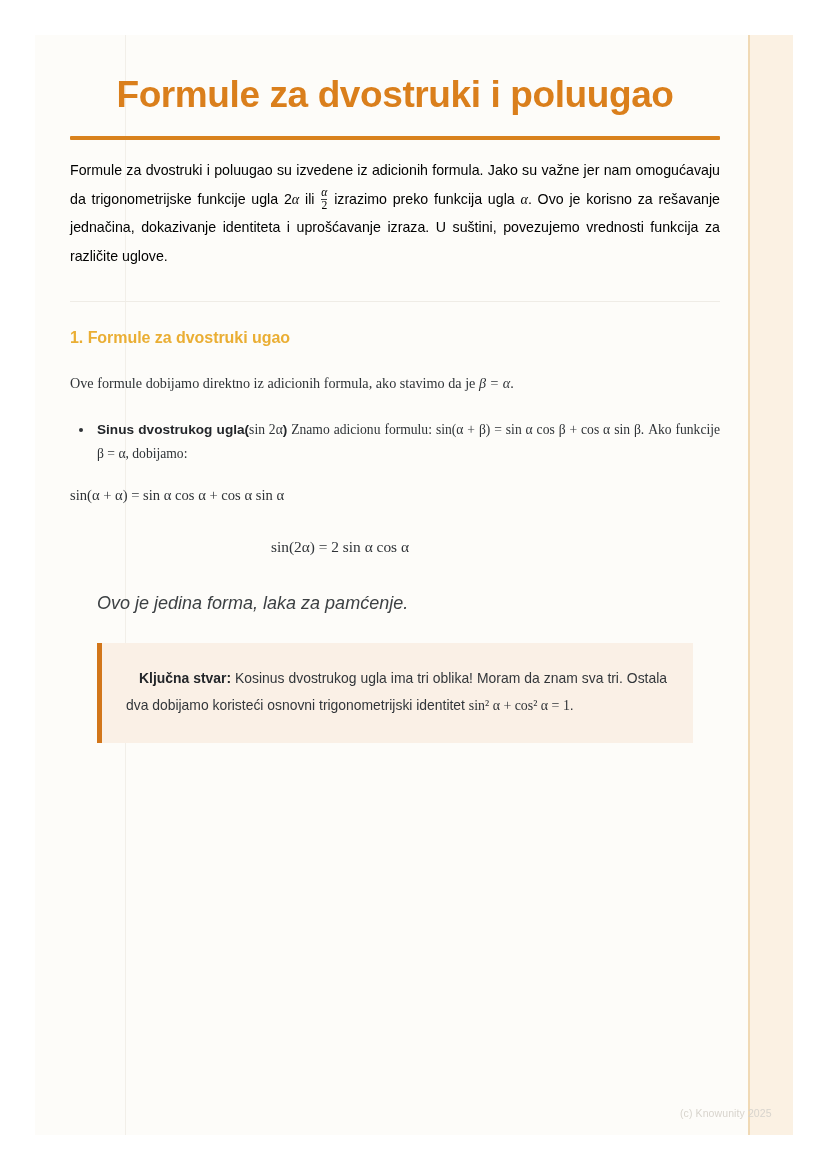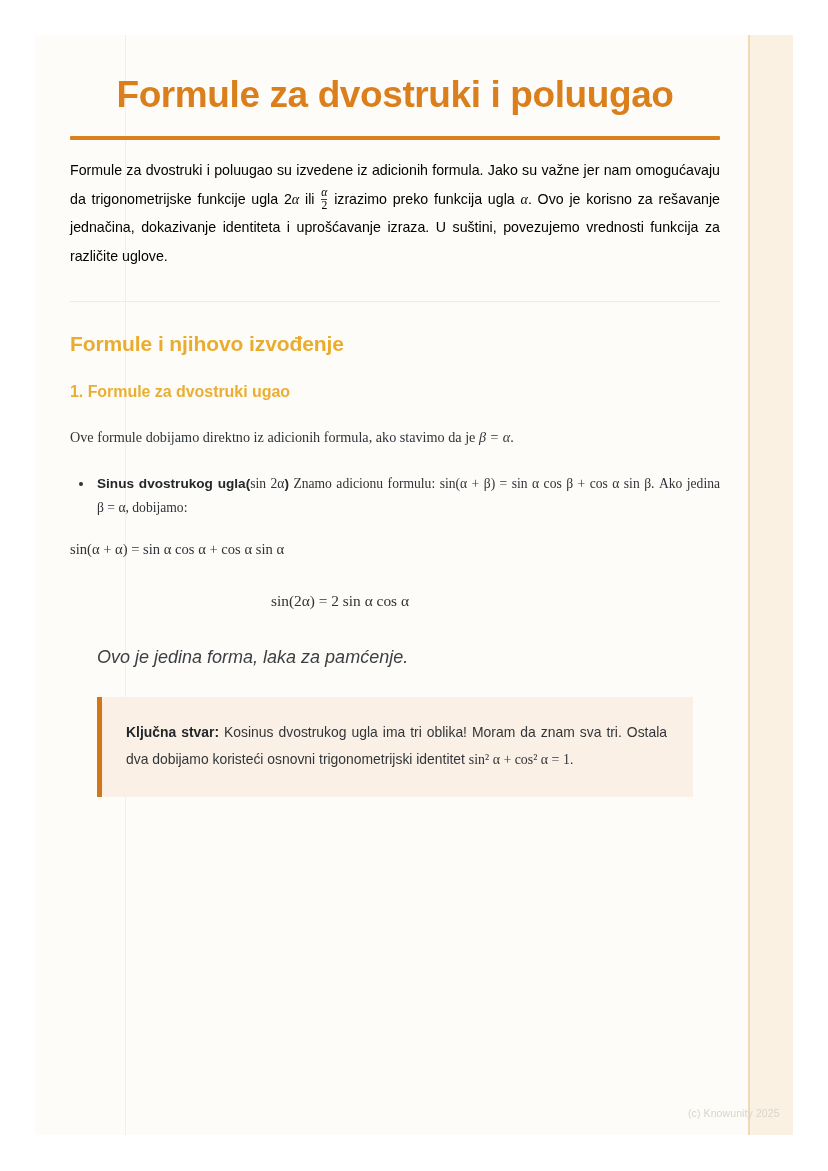--- a/index.html
+++ b/index.html
@@ -223,32 +223,31 @@
     box-sizing: border-box;
     padding: 22px 26px 24px 24px;
   }
   .callout p {
     margin: 0;
     font-size: 13.9px;
     line-height: 1.95;
     color: #32363a;
     text-align: justify;
   }
-  .callout .lead { font-size: 13.9px; }
+  .callout .lead { font-size: 13.9px; margin-left: 13px; }
 
   
   .watermark {
     position: absolute;
     left: 645px;
     top: 1072px;
     font-size: 10.5px;
     color: #d8d4cd;
     letter-spacing: 0.1px;
     white-space: nowrap;
-    margin-left: 8px;
   }
 </style>
 </head>
 <body>
 
 <div class="page">
   <div class="page-inner"></div>
   <div class="margin-rule"></div>
   <div class="edge-strip"></div>
   <div class="edge-strip-line"></div>
@@ -256,29 +255,28 @@
   <div class="content">
 
     <h1 class="doc-title">Formule za dvostruki i poluugao</h1>
     <div class="title-rule"></div>
 
 
     <p class="body"><span>Formule za dvostruki i poluugao su izvedene iz adicionih formula. Jako su važne jer nam omogućavaju da trigonometrijske funkcije ugla 2</span><span class="mvar">α</span><span> ili </span><span class="frac"><span class="num">α</span><span class="den">2</span></span><span> izrazimo preko funkcija ugla </span><span class="mvar">α</span><span>. Ovo je korisno za rešavanje jednačina, dokazivanje identiteta i uprošćavanje izraza. U suštini, povezujemo vrednosti funkcija za različite uglove.</span></p>
 
     <div class="hr-soft"></div>
 
-    <h2 class="section-h big">Formule i njihovo izvođenje</h2>
 
     <h3 class="sub-h">1. Formule za dvostruki ugao</h3>
 
     <p class="plain"><span>Ove formule dobijamo direktno iz adicionih formula, ako stavimo da je </span><span class="math mvar">β = α</span><span>.</span></p>
 
     <ul class="bullets">
       <li>
-        <span class="lead">Sinus dvostrukog ugla</span><span class="lead">(</span><span class="math">sin 2α</span><span class="lead">)</span><span> Znamo adicionu formulu: </span><span class="math">sin(α + β) = sin α cos β + cos α sin β</span><span>. Ako jedina </span><span class="math">β = α</span><span>, dobijamo:</span>
+        <span class="lead">Sinus dvostrukog ugla</span><span class="lead">(</span><span class="math">sin 2α</span><span class="lead">)</span><span> Znamo adicionu formulu: </span><span class="math">sin(α + β) = sin α cos β + cos α sin β</span><span>. Ako funkcije </span><span class="math">β = α</span><span>, dobijamo:</span>
       </li>
     </ul>
 
     <div class="eq-left">sin(α + α) = sin α cos α + cos α sin α</div>
 
     <div class="eq-center">sin(2α) = 2 sin α cos α</div>
 
     <div class="note-italic">Ovo je jedina forma, laka za pamćenje.</div>
 
 

